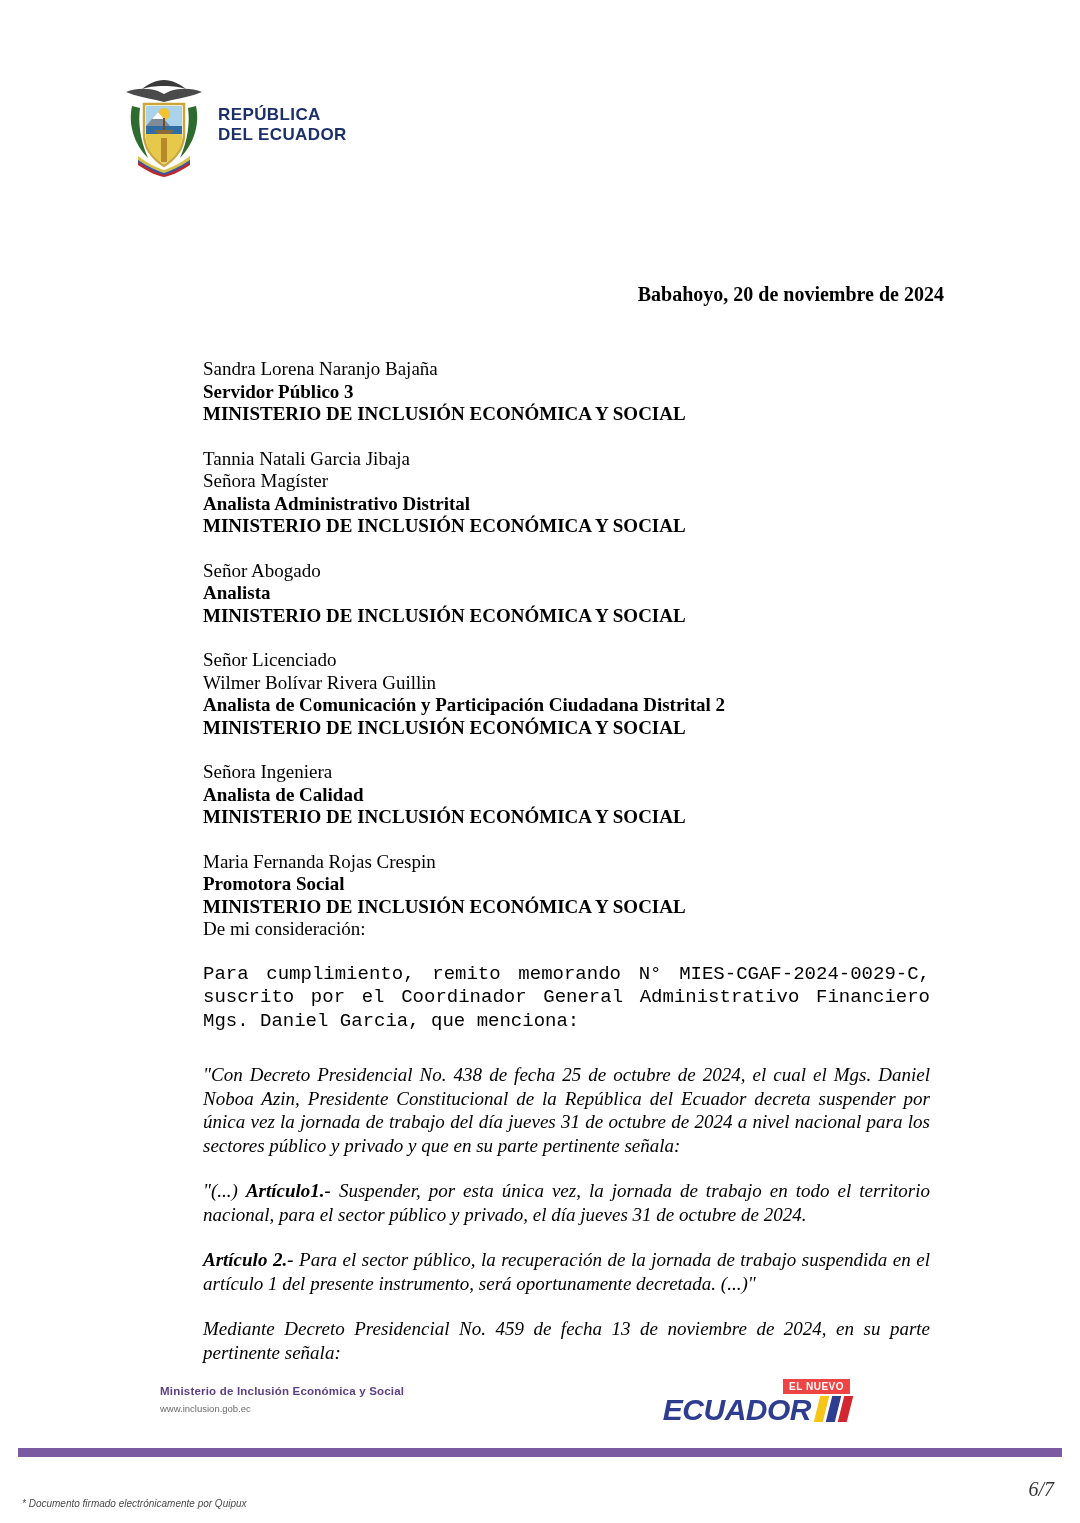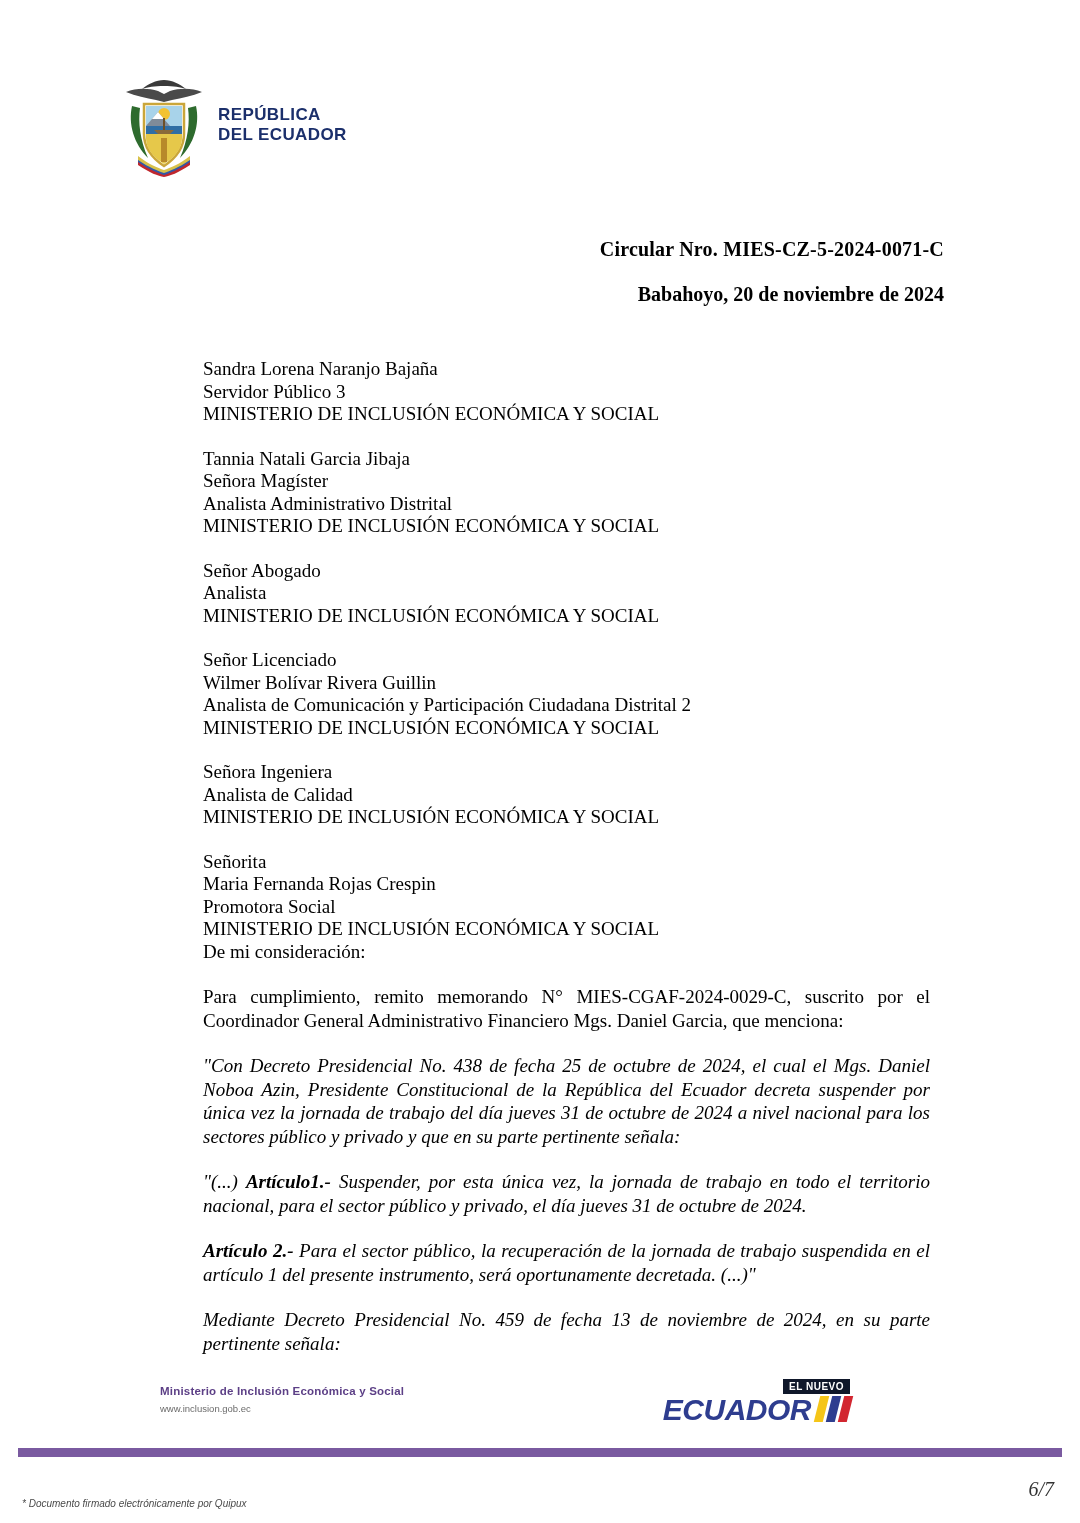--- a/index.html
+++ b/index.html
@@ -68,25 +68,26 @@
     left: 203px;
     top: 358px;
     width: 727px;
     font-size: 19px;
     line-height: 22.5px;
   }
   .recipient {
     margin-bottom: 22px;
   }
   .recipient div { white-space: nowrap; }
-  .b { font-weight: normal; }
+  .b { font-weight: bold; }
   p.para {
-    margin: 0 0 22px 0;
+    margin: 0 0 30px 0;
     text-align: justify;
     line-height: 23.5px;
+    font-family: Liberation Mono, monospace;
   }
   p.quote {
     margin: 0 0 22px 0;
     text-align: justify;
     font-style: italic;
     line-height: 23.5px;
   }
   .quote b { font-style: italic; font-weight: bold; }
 
   
@@ -131,21 +132,21 @@
     bottom: 60px;
     display: flex;
     align-items: flex-end;
     gap: 6px;
   }
   .brand-nuevo {
     font-family: "Liberation Sans", sans-serif;
     font-size: 10px;
     font-weight: bold;
     color: #ffffff;
-    background: #0f172a;
+    background: #ef4444;
     padding: 2px 6px;
     letter-spacing: 0.5px;
     position: absolute;
     right: 0;
     top: -16px;
   }
   .brand-ecuador {
     font-family: "Liberation Sans", sans-serif;
     font-size: 30px;
     font-weight: bold;
@@ -222,21 +223,20 @@
         <path d="M20 88 C32 96 40 99 46 101 C52 99 60 96 72 88 L72 92 C60 100 52 103 46 104 C40 103 32 100 20 92 Z" fill="#2f58a8"></path>
         <path d="M20 90 C32 98 40 101 46 103 C52 101 60 98 72 90 L72 93 C60 101 52 104 46 105 C40 104 32 101 20 93 Z" fill="#c0272d"></path>
       </svg>
     </div>
     <div class="rep-text">
       <div>REPÚBLICA</div>
       <div>DEL ECUADOR</div>
     </div>
   </div>
 
-  <div class="doc-title">Circular Nro. MIES-CZ-5-2024-0071-C</div>
   <div class="doc-place">Babahoyo, 20 de noviembre de 2024</div>
 
   <div class="body">
 
     <div class="recipient">
       <div>Sandra Lorena Naranjo Bajaña</div>
       <div class="b">Servidor Público 3</div>
       <div class="b">MINISTERIO DE INCLUSIÓN ECONÓMICA Y SOCIAL</div>
     </div>
 
@@ -260,21 +260,20 @@
       <div class="b">MINISTERIO DE INCLUSIÓN ECONÓMICA Y SOCIAL</div>
     </div>
 
     <div class="recipient">
       <div>Señora Ingeniera</div>
       <div class="b">Analista de Calidad</div>
       <div class="b">MINISTERIO DE INCLUSIÓN ECONÓMICA Y SOCIAL</div>
     </div>
 
     <div class="recipient">
-      <div>Señorita</div>
       <div>Maria Fernanda Rojas Crespin</div>
       <div class="b">Promotora Social</div>
       <div class="b">MINISTERIO DE INCLUSIÓN ECONÓMICA Y SOCIAL</div>
       <div>De mi consideración:</div>
     </div>
 
     <p class="para">Para cumplimiento, remito memorando N° MIES-CGAF-2024-0029-C, suscrito por el Coordinador General Administrativo Financiero Mgs. Daniel Garcia, que menciona:</p>
 
     <p class="quote">"Con Decreto Presidencial No. 438 de fecha 25 de octubre de 2024, el cual el Mgs. Daniel Noboa Azin, Presidente Constitucional de la República del Ecuador decreta suspender por única vez la jornada de trabajo del día jueves 31 de octubre de 2024 a nivel nacional para los sectores público y privado y que en su parte pertinente señala:</p>
 

